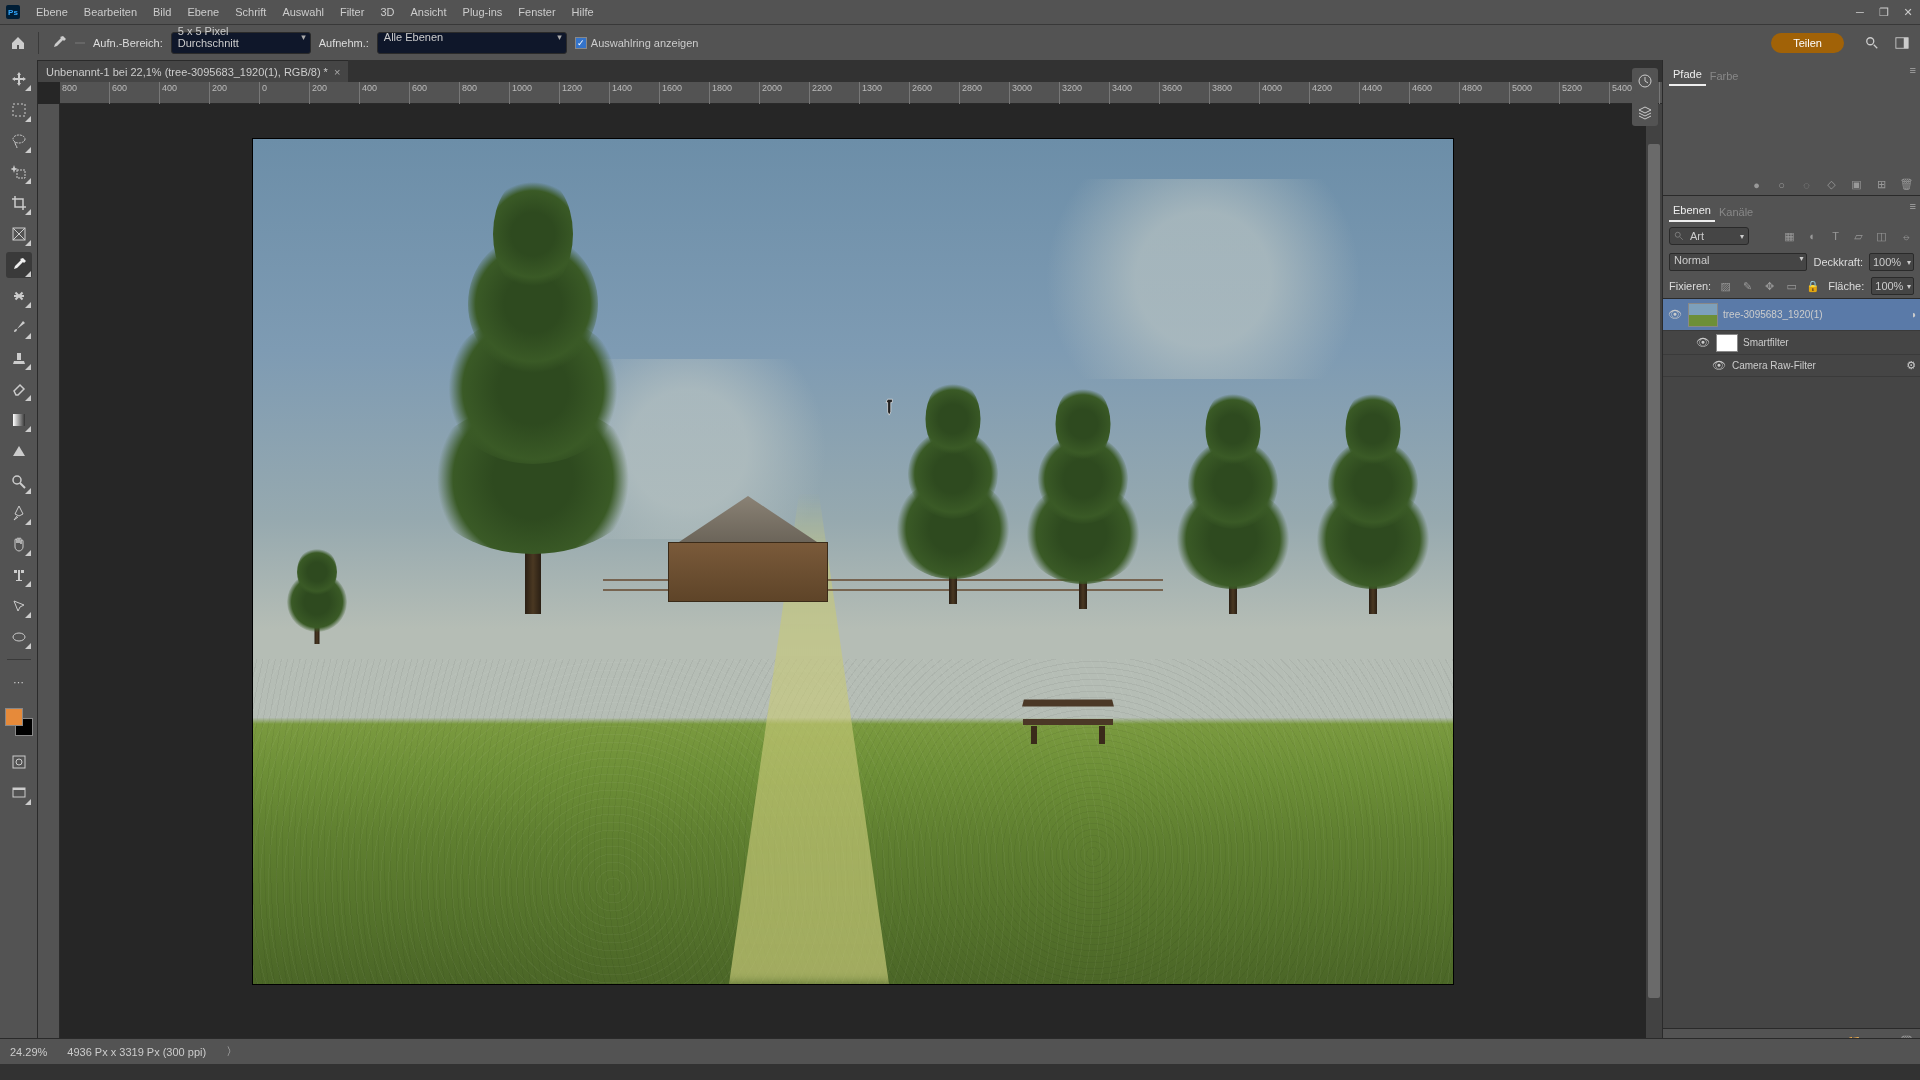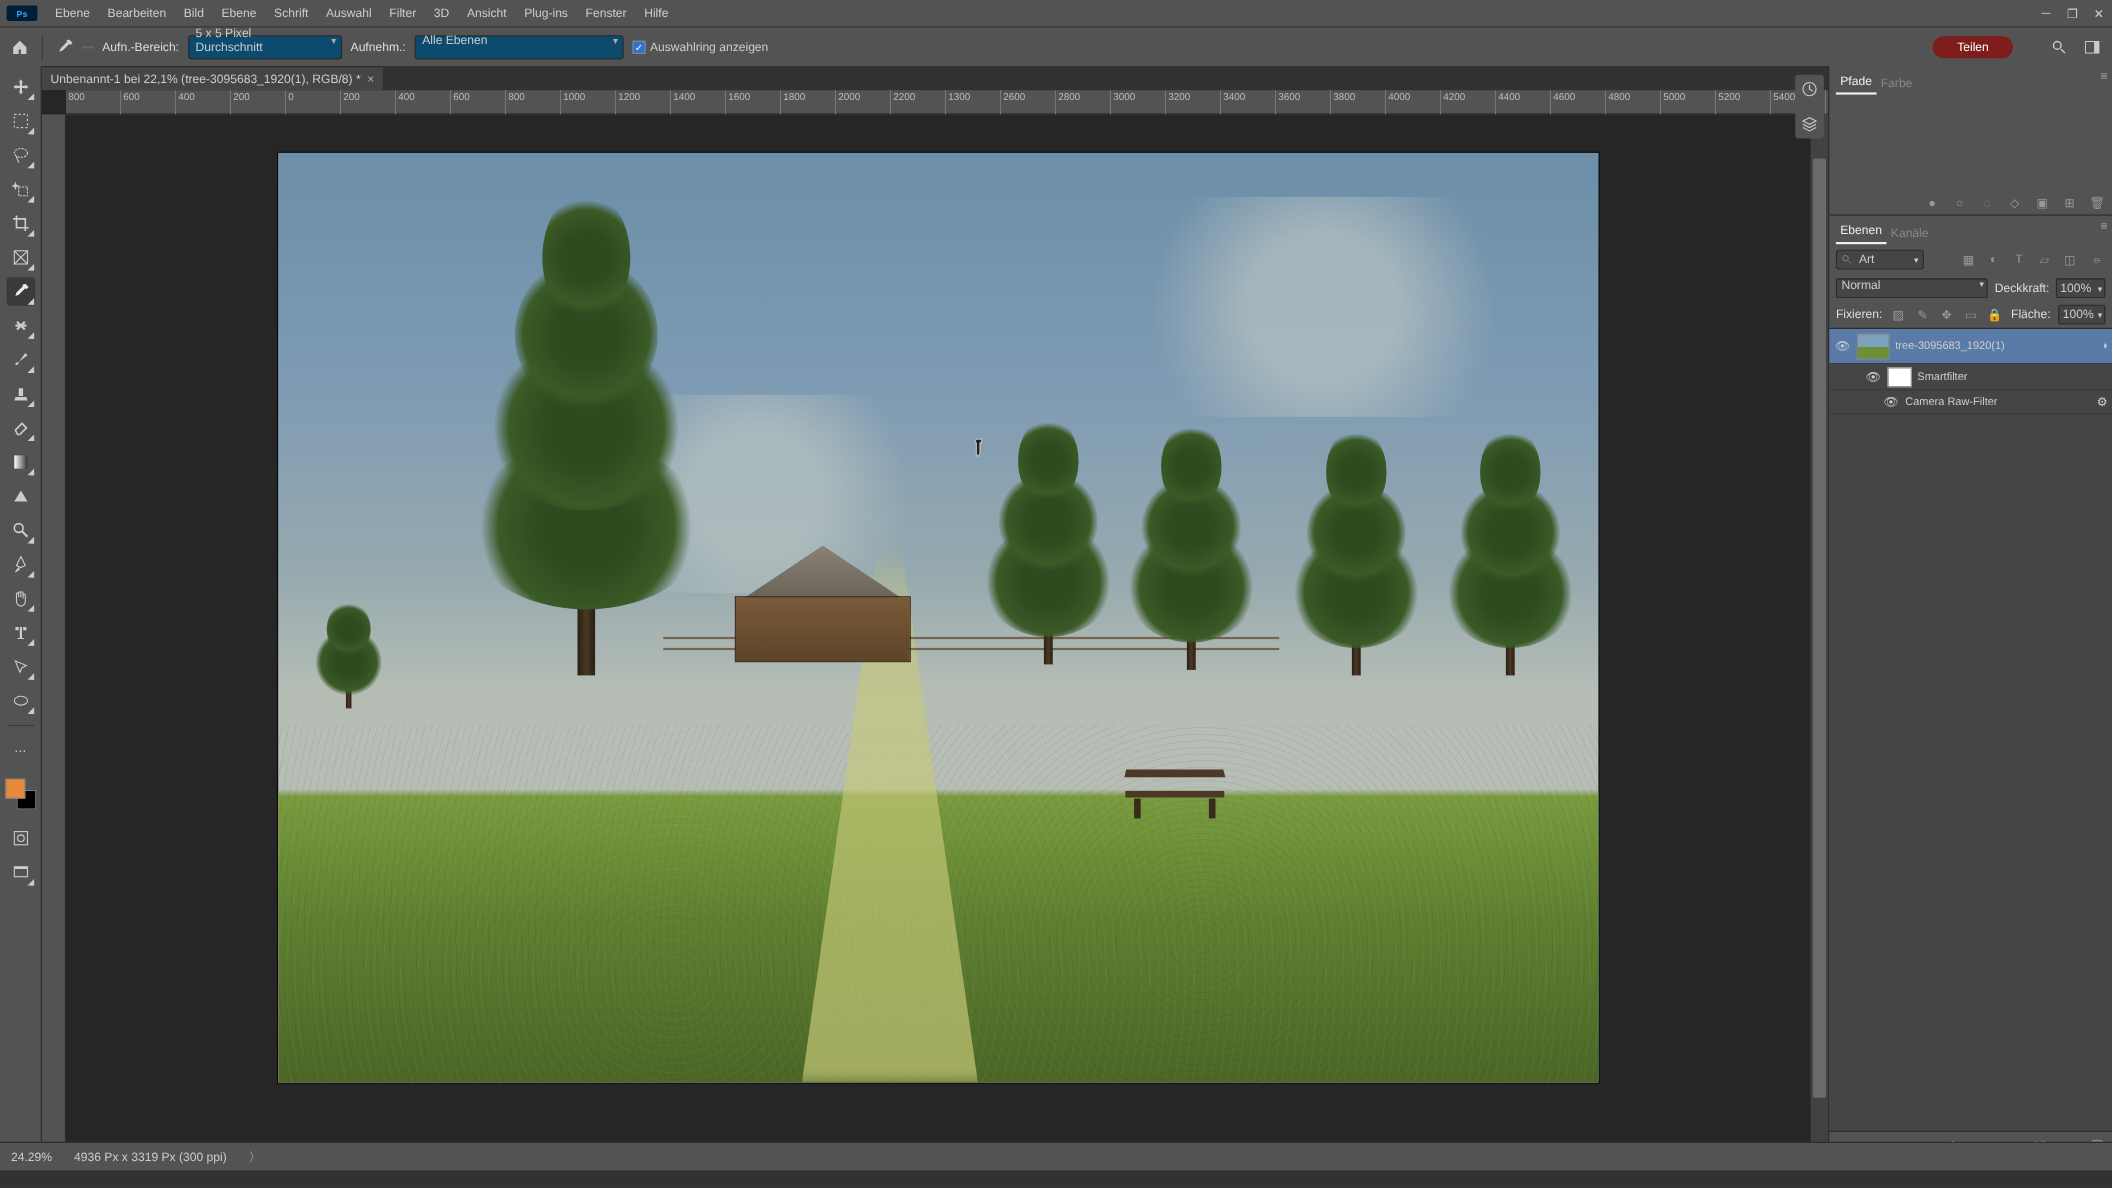--- a/index.html
+++ b/index.html
@@ -1,29 +1,29 @@
 <!DOCTYPE html>
 <html><head>
 <meta charset="utf-8">
 <style>
 *{margin:0;padding:0;box-sizing:border-box;font-family:"Segoe UI",Tahoma,sans-serif;font-size:11px;color:#ccc;user-select:none}
 body{width:1920px;height:1080px;background:#323232;overflow:hidden;position:relative}
 
 .menubar{height:24px;background:#535353;display:flex;align-items:center;padding-left:6px}
-.ps-logo{width:28px;height:14px;background:#001e36;color:#31a8ff;font-size:8px;font-weight:700;display:flex;align-items:center;justify-content:center;border-radius:2px;margin-right:8px}
+.ps-logo{width:14px;height:14px;background:#001e36;color:#31a8ff;font-size:8px;font-weight:700;display:flex;align-items:center;justify-content:center;border-radius:2px;margin-right:8px}
 .menu-item{padding:0 8px;height:24px;display:flex;align-items:center;cursor:pointer}
 .win-controls{position:absolute;right:0;top:0;display:flex}
 .win-btn{width:24px;height:24px;display:flex;align-items:center;justify-content:center;cursor:pointer}
 
 .optbar{height:36px;background:#535353;border-top:1px solid #383838;display:flex;align-items:center;padding:0 6px;gap:8px;position:relative}
 .icon-btn{width:24px;height:24px;display:flex;align-items:center;justify-content:center;border-radius:3px;cursor:pointer}
-.dropdown{background:#0c4a6e;border:1px solid #2a2a2a;height:22px;display:flex;align-items:center;padding:0 18px 12px 6px;position:relative;border-radius:3px;cursor:pointer}
+.dropdown{background:#0f172a;border:1px solid #2a2a2a;height:22px;display:flex;align-items:center;padding:0 18px 12px 6px;position:relative;border-radius:3px;cursor:pointer}
 .dropdown::after{content:"▾";position:absolute;right:4px;font-size:9px;color:#aaa}
 .label{color:#ddd;white-space:nowrap}
-.share-btn{position:absolute;right:90px;background:#7f1d1d;color:#fff;padding:4px 22px;border-radius:20px;font-size:11px;cursor:pointer}
+.share-btn{position:absolute;right:76px;background:#a16207;color:#fff;padding:4px 22px;border-radius:20px;font-size:11px;cursor:pointer}
 .opt-right{position:absolute;right:6px;display:flex;gap:6px}
 
 .toolstrip{position:absolute;left:0;top:60px;width:38px;bottom:26px;background:#535353;border-right:1px solid #2a2a2a;display:flex;flex-direction:column;align-items:center;padding-top:6px;gap:5px}
 .tool{width:26px;height:26px;display:flex;align-items:center;justify-content:center;border-radius:3px;cursor:pointer;position:relative}
 .tool.active{background:#3a3a3a}
 .tool-tri::after{content:"";position:absolute;right:1px;bottom:1px;border:3px solid transparent;border-right-color:#ccc;border-bottom-color:#ccc}
 .color-swatches{width:28px;height:28px;position:relative;margin-top:8px}
 .fg{position:absolute;left:0;top:0;width:18px;height:18px;background:#E68A3A;border:1px solid #888;z-index:2}
 .bg{position:absolute;right:0;bottom:0;width:18px;height:18px;background:#000;border:1px solid #888}
 

